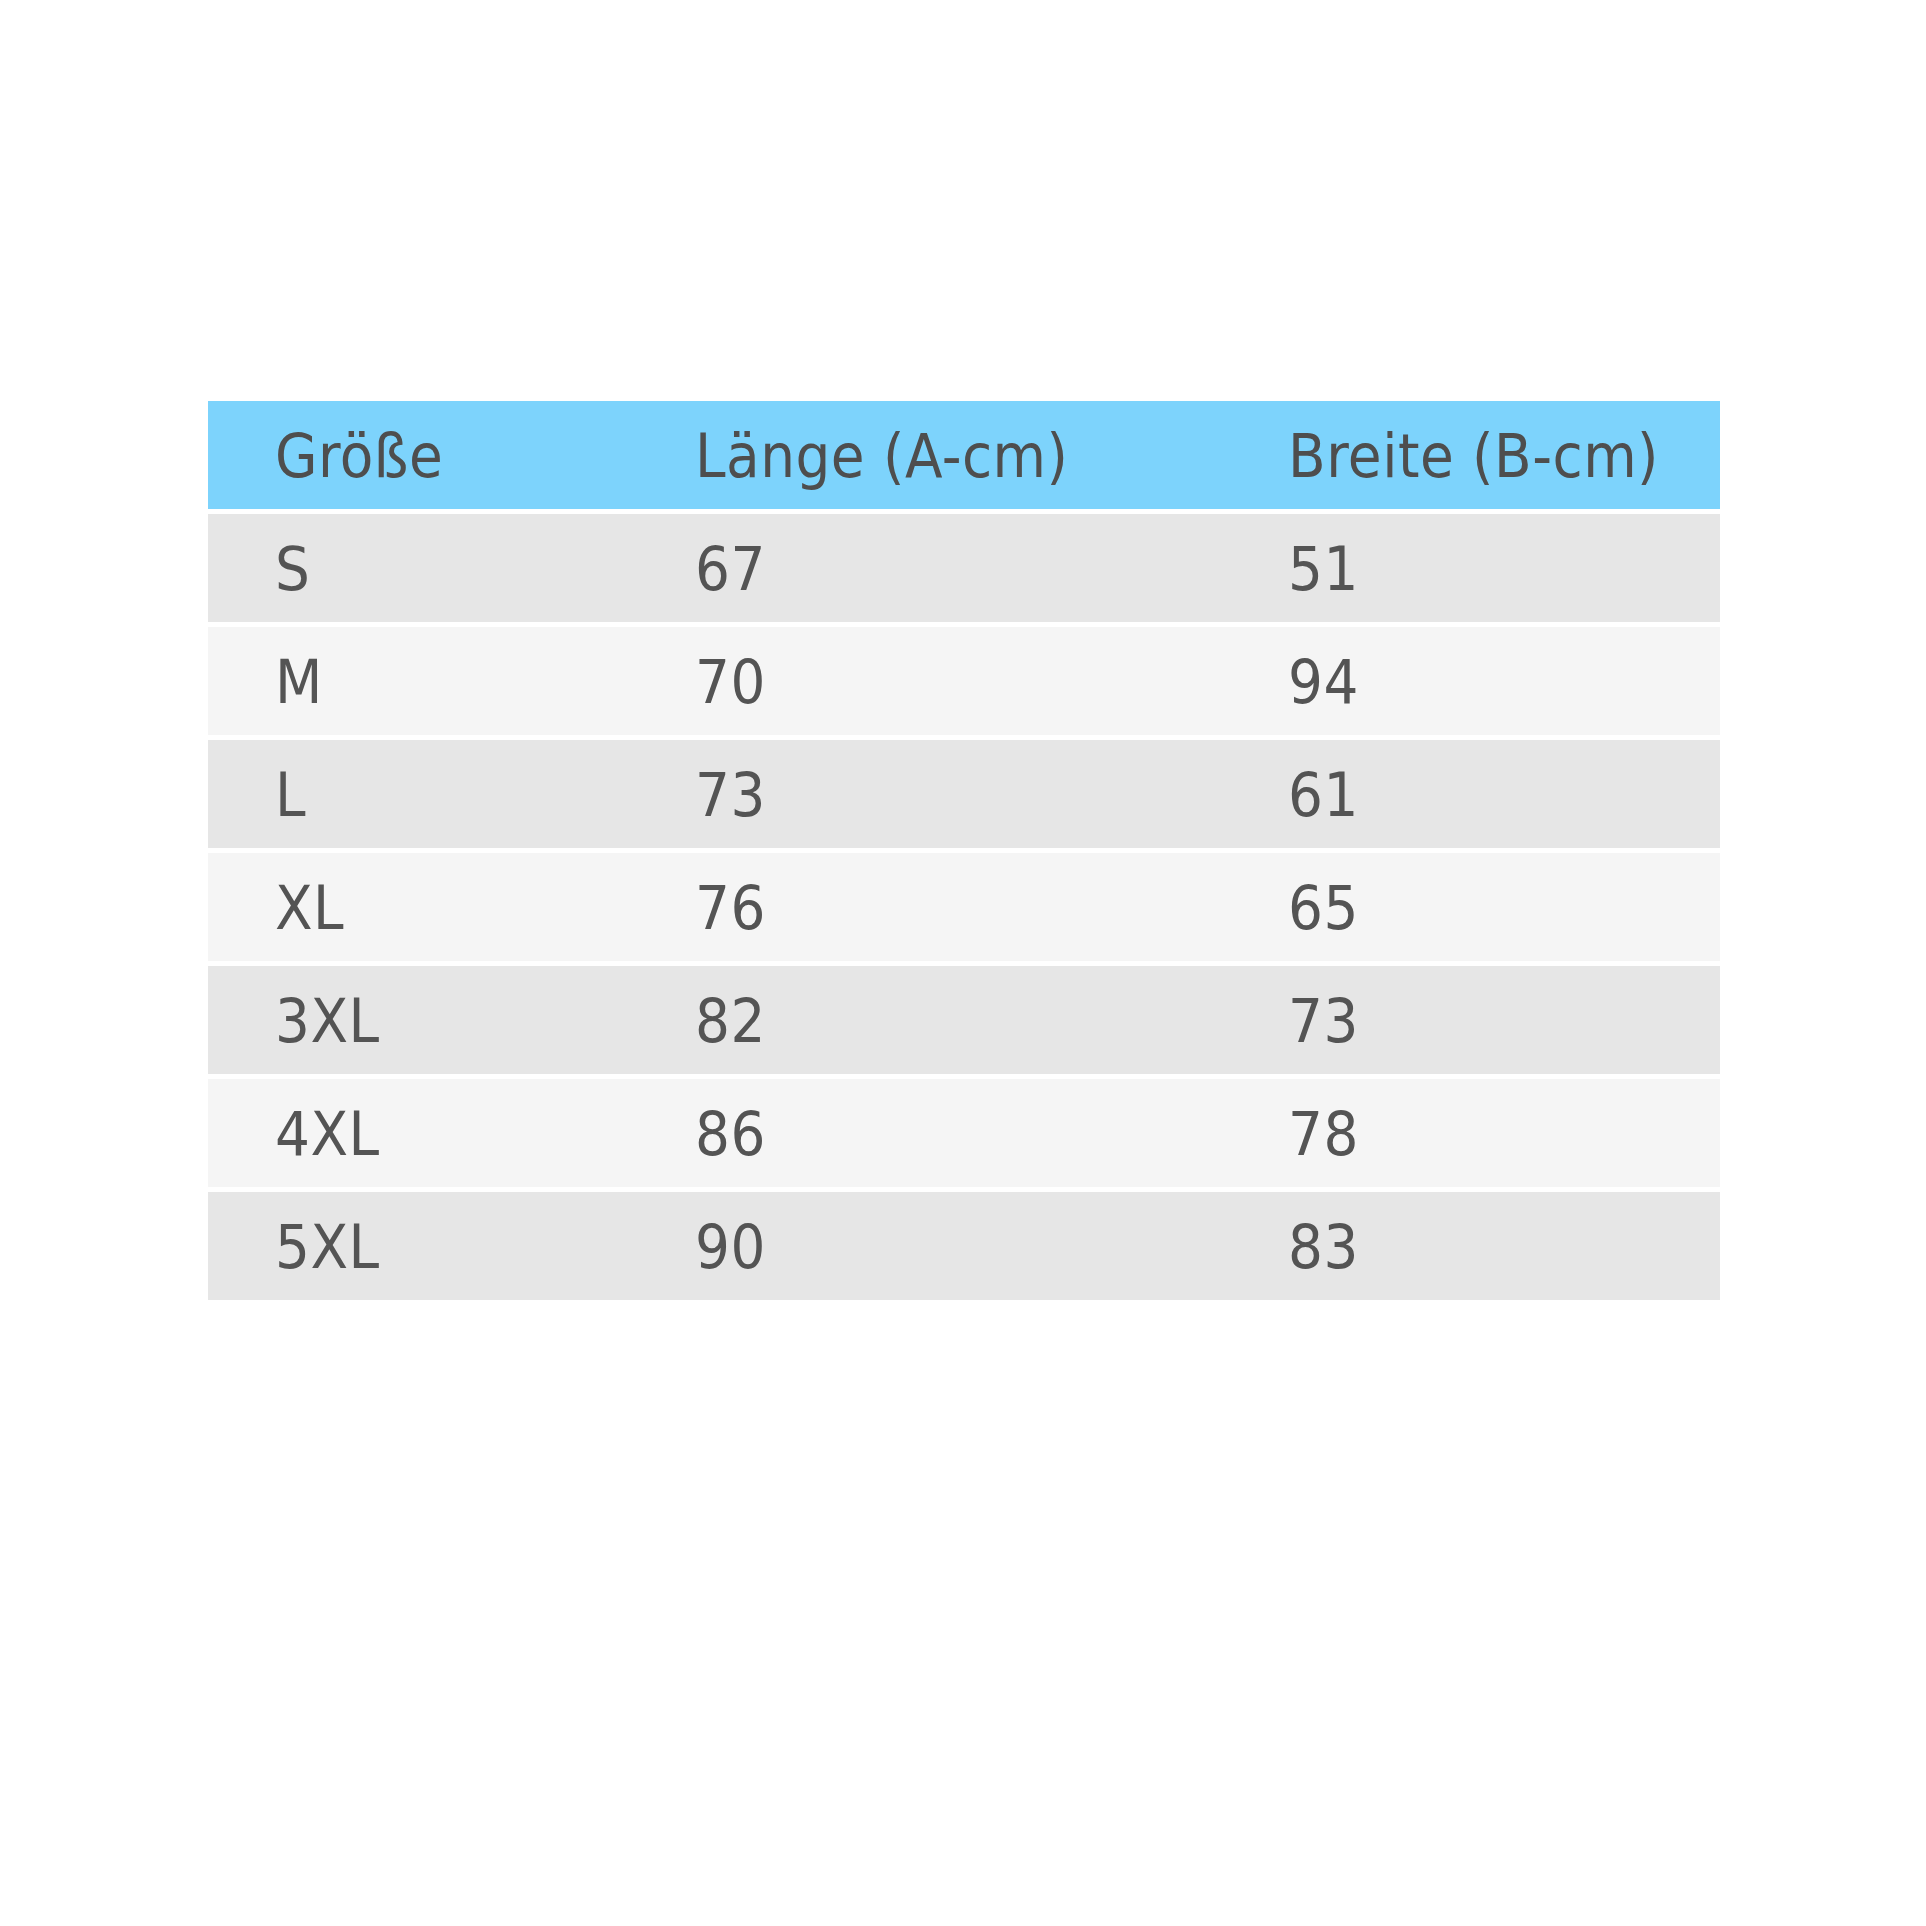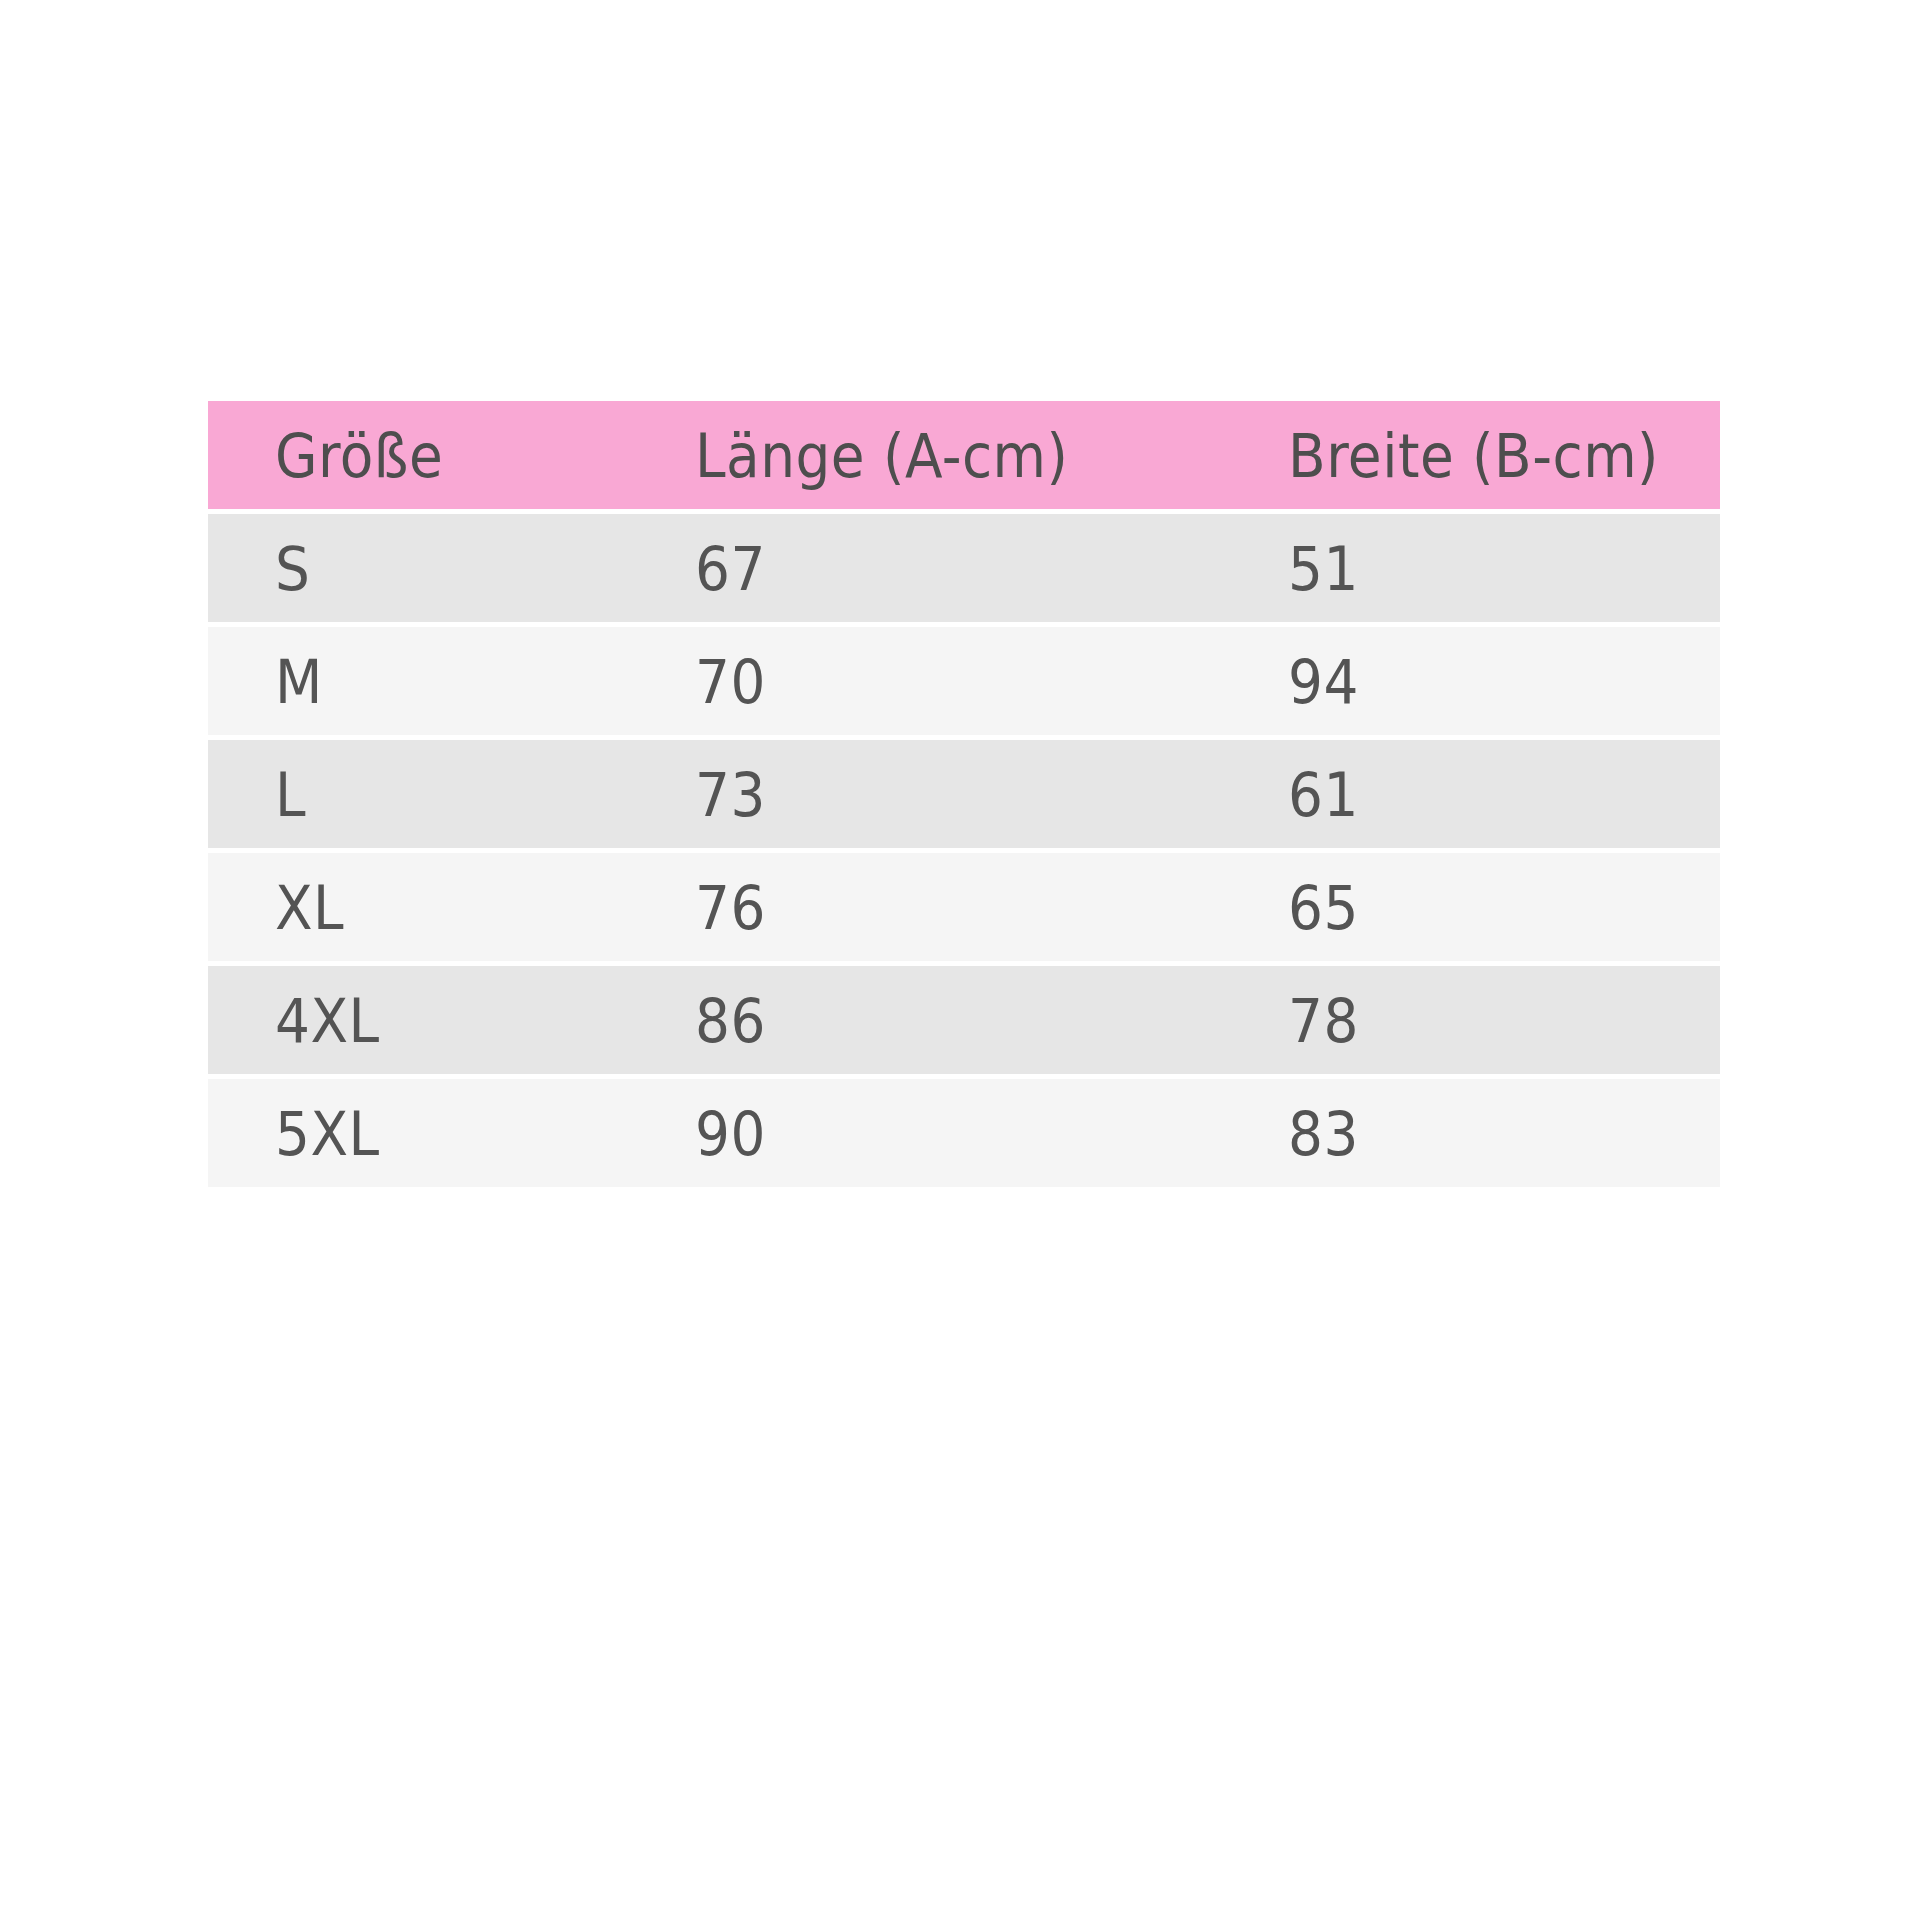--- a/index.html
+++ b/index.html
@@ -34,21 +34,21 @@
     text-align: left;
     vertical-align: middle;
     font-size: 61px;
     font-weight: 400;
     color: #545454;
     letter-spacing: 0.5px;
     white-space: nowrap;
     overflow: hidden;
   }
   thead th {
-    background: #f9a8d4;
+    background: #7dd3fc;
     color: #4e4e4e;
   }
   tbody tr:nth-child(odd) td { background: #e6e6e6; }
   tbody tr:nth-child(even) td { background: #f5f5f5; }
 </style>
 </head>
 <body>
 
 <div class="page">
   <table class="size-chart">
@@ -79,20 +79,25 @@
         <td>L</td>
         <td>73</td>
         <td>61</td>
       </tr>
       <tr>
         <td>XL</td>
         <td>76</td>
         <td>65</td>
       </tr>
       <tr>
+        <td>3XL</td>
+        <td>82</td>
+        <td>73</td>
+      </tr>
+      <tr>
         <td>4XL</td>
         <td>86</td>
         <td>78</td>
       </tr>
       <tr>
         <td>5XL</td>
         <td>90</td>
         <td>83</td>
       </tr>
     </tbody>

